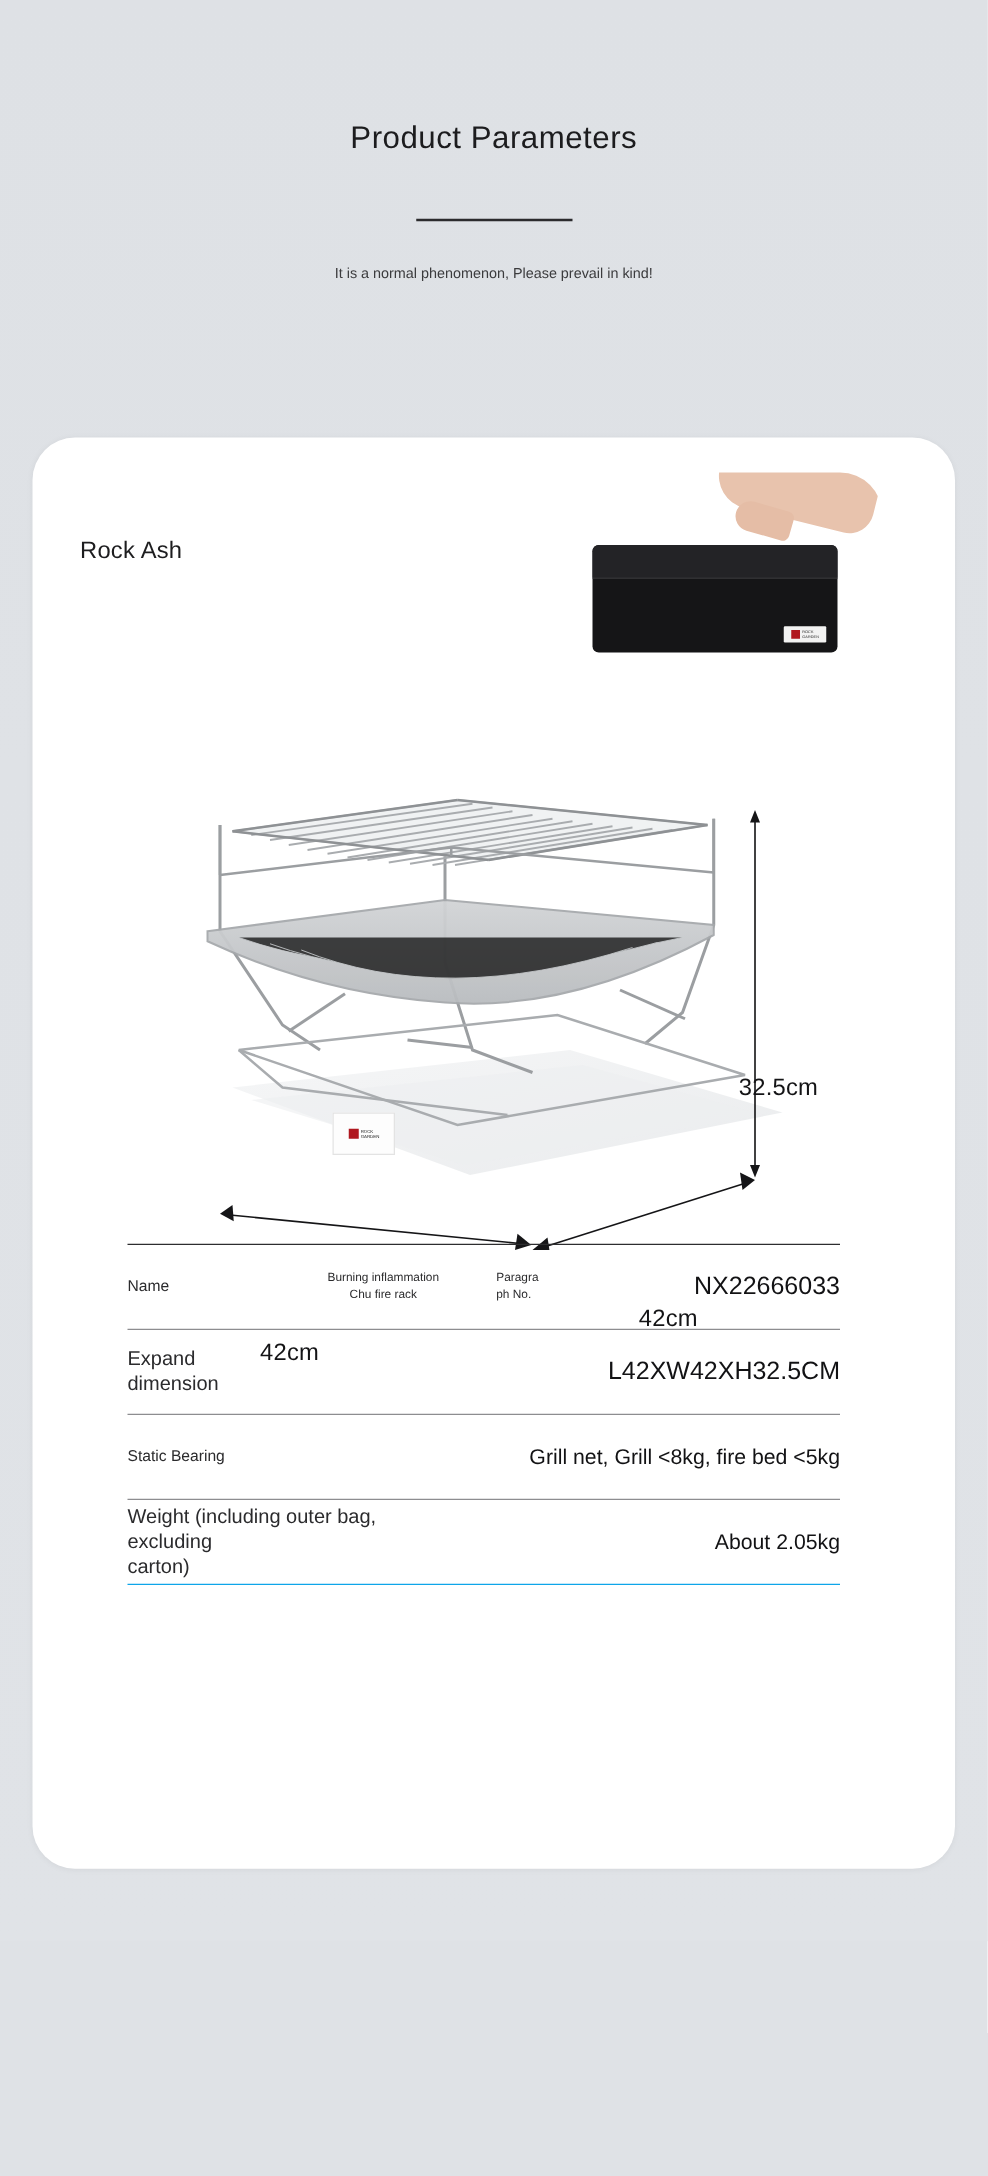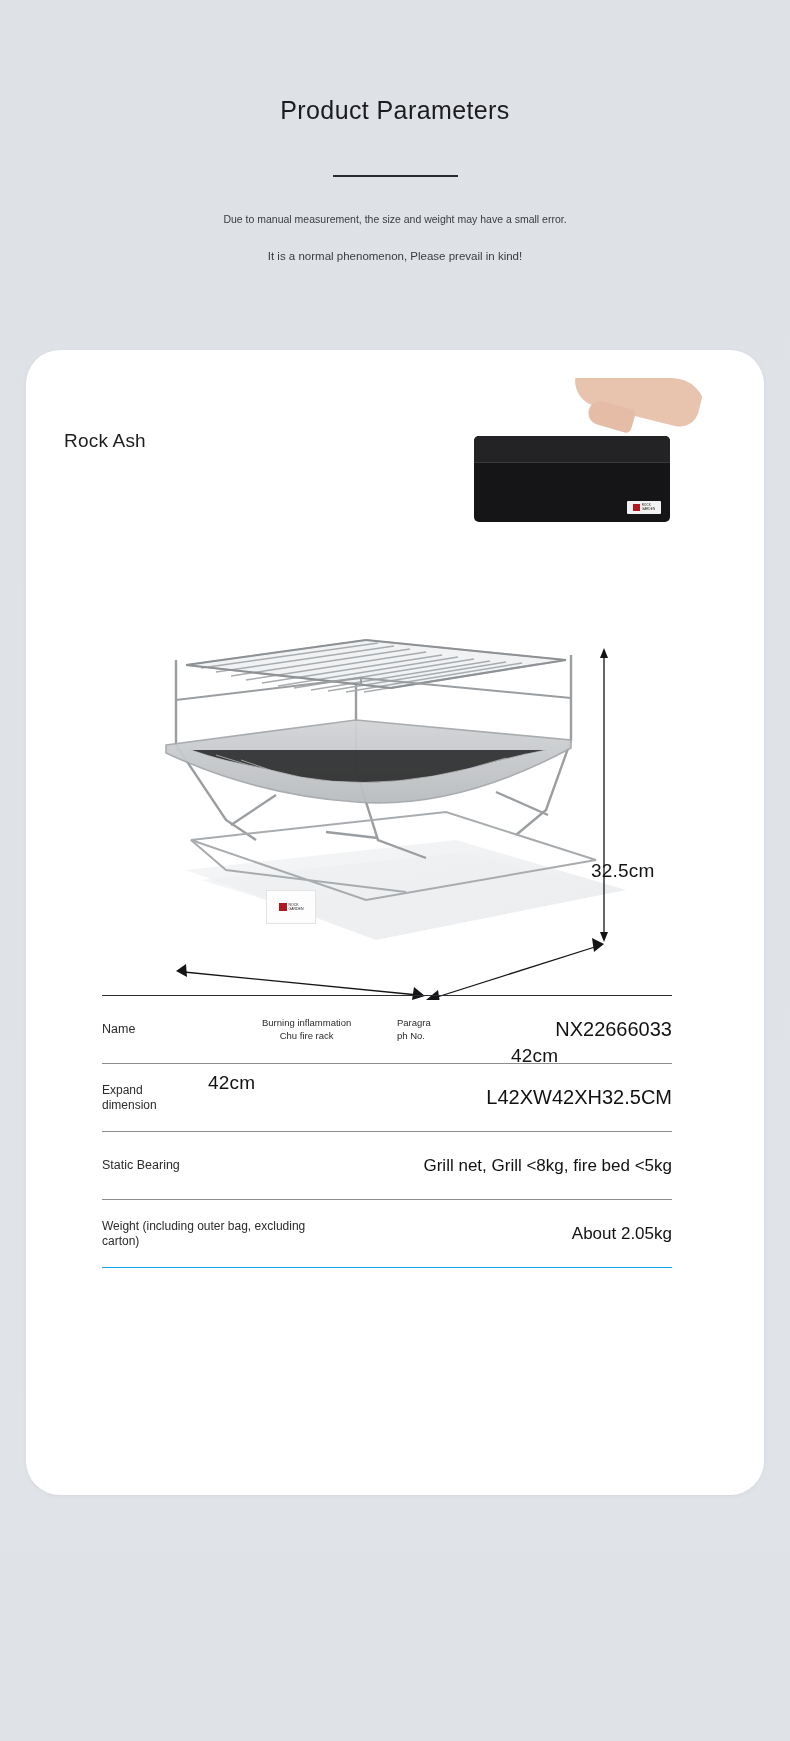--- a/index.html
+++ b/index.html
@@ -219,21 +219,21 @@
   .spec-row.last {
     border-bottom: 1px solid #0ea5e9;
   }
   .lbl {
     font-size: 12.5px;
     color: #2b2b2d;
     line-height: 1.25;
     flex: 0 0 auto;
     max-width: 230px;
   }
-  .lbl.small { font-size: 12px; }
+  .lbl.small { font-size: 16px; }
   .val {
     margin-left: auto;
     text-align: center;
     color: #121214;
   }
   .val.big { font-size: 20px; }
   .val.med { font-size: 17px; }
   .val.sm { font-size: 11.5px; }
   .mid-lbl {
     position: absolute;
@@ -253,21 +253,20 @@
 </style>
 </head>
 <body>
 
 <div class="page">
 
   <div class="header">
     <div class="header-title">Product Parameters</div>
     <div class="header-rule"></div>
     <div class="note">
-      <div>Due to manual measurement, the size and weight may have a small error.</div>
       <div class="line2">It is a normal phenomenon, Please prevail in kind!</div>
     </div>
   </div>
 
   <div class="card">
 
     <div class="card-title">Rock Ash</div>
 
     <div class="pouch-wrap">
       <div class="hand">

